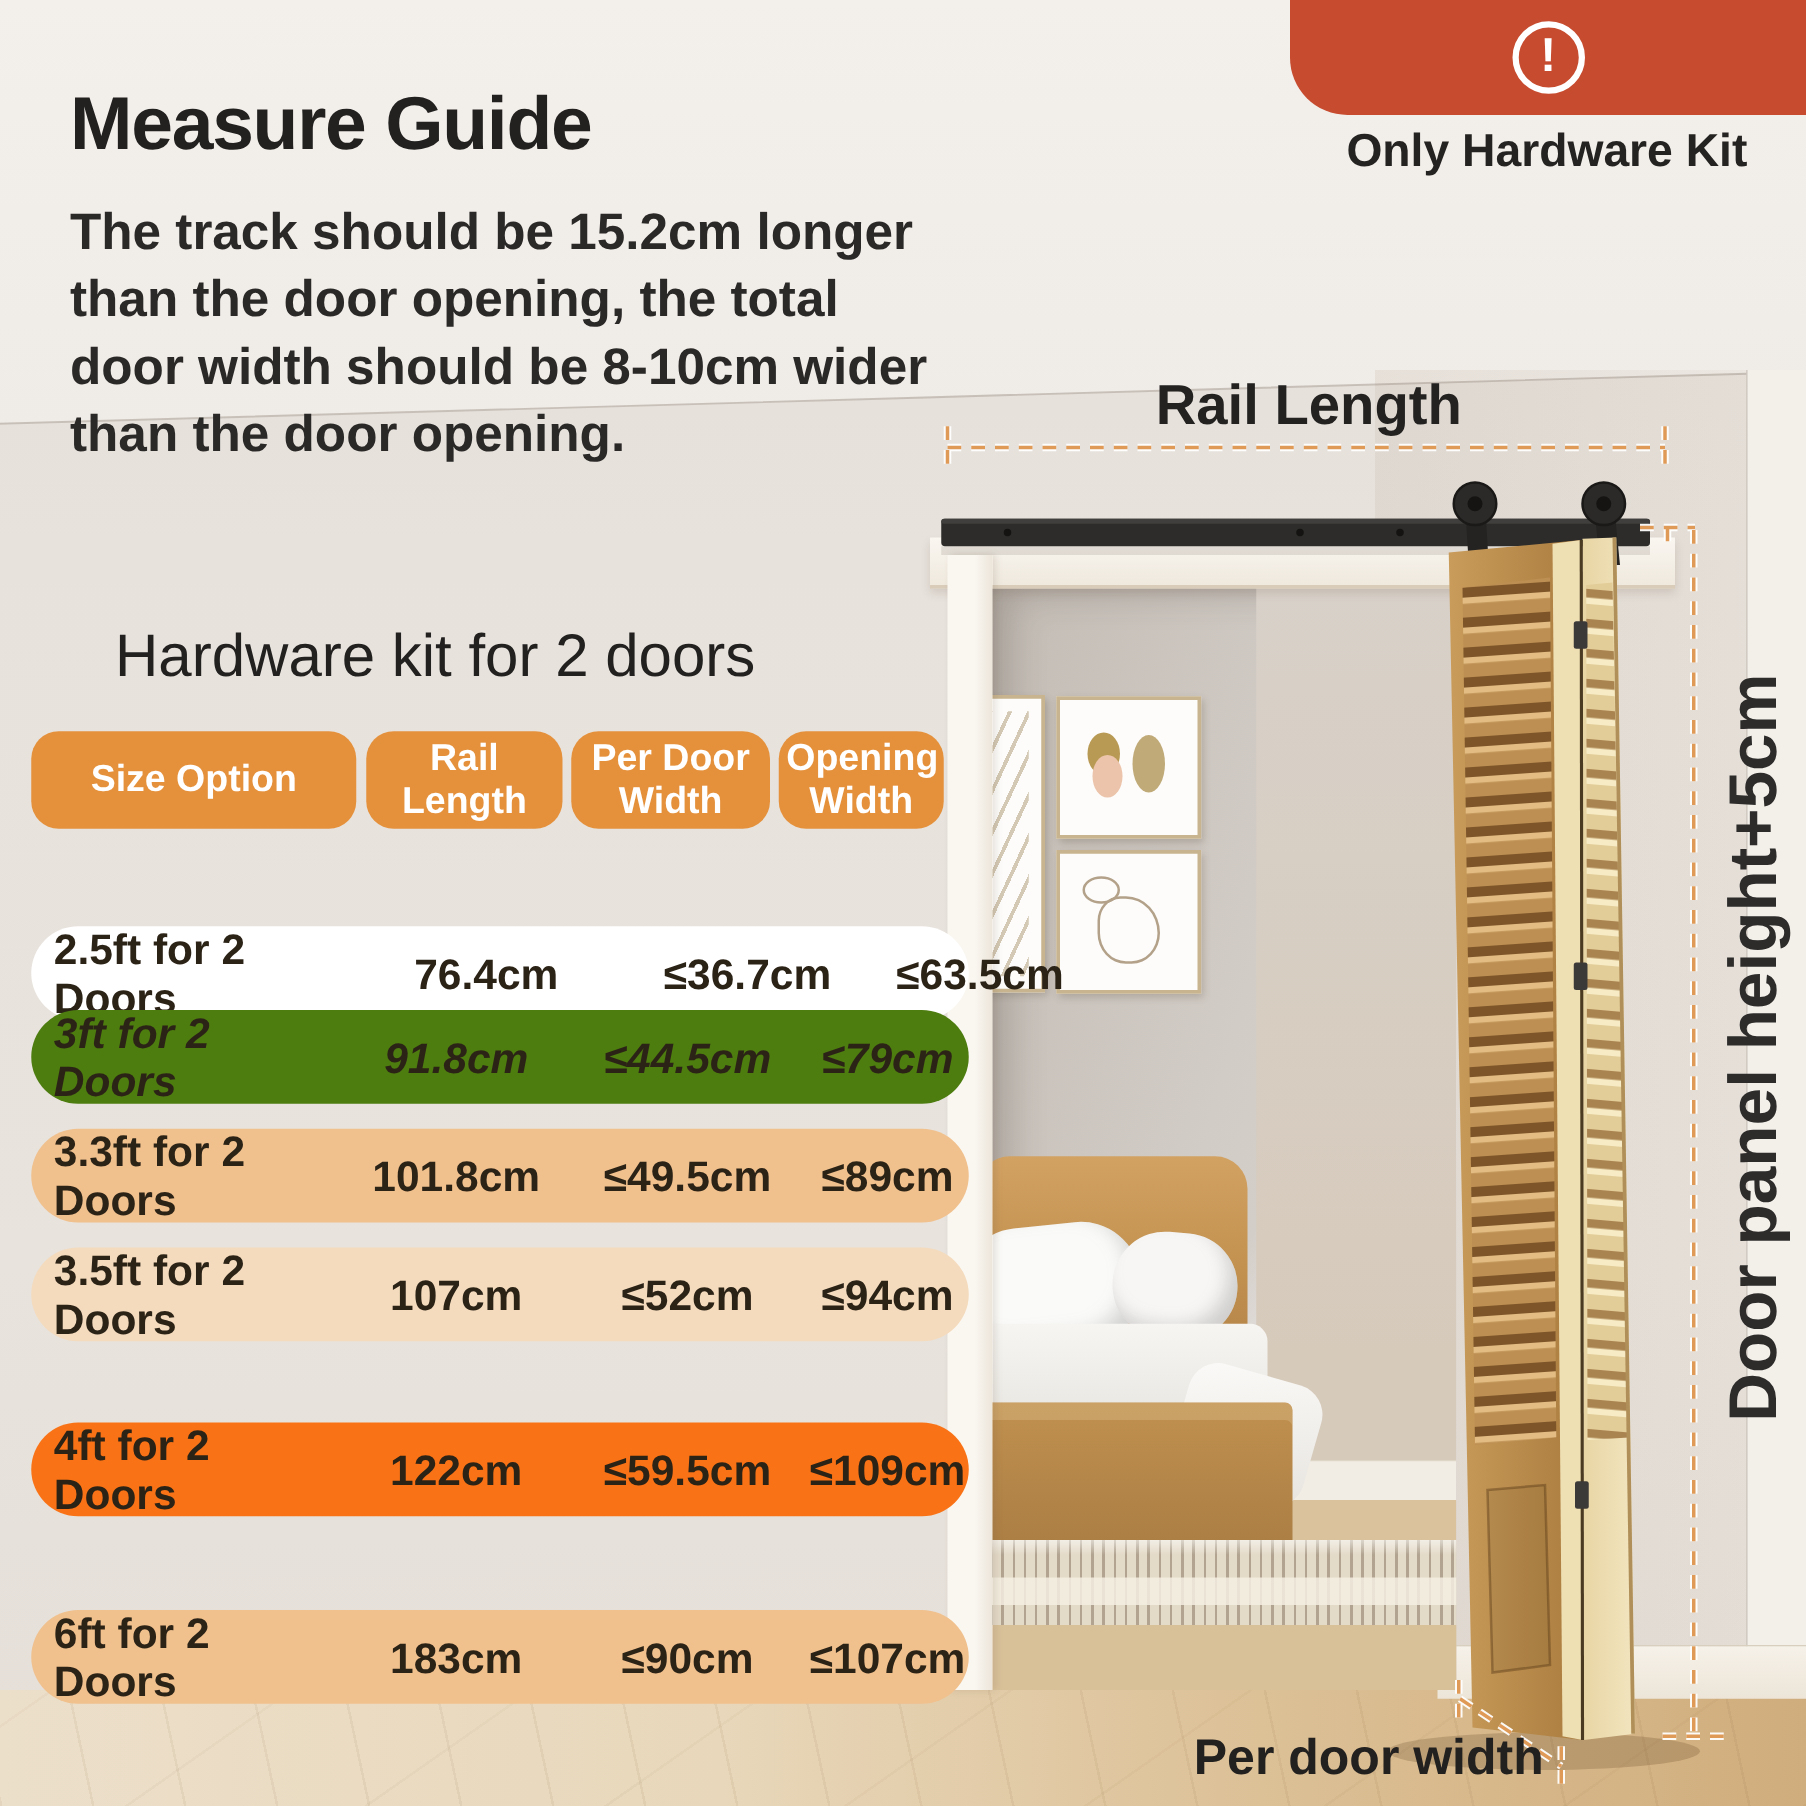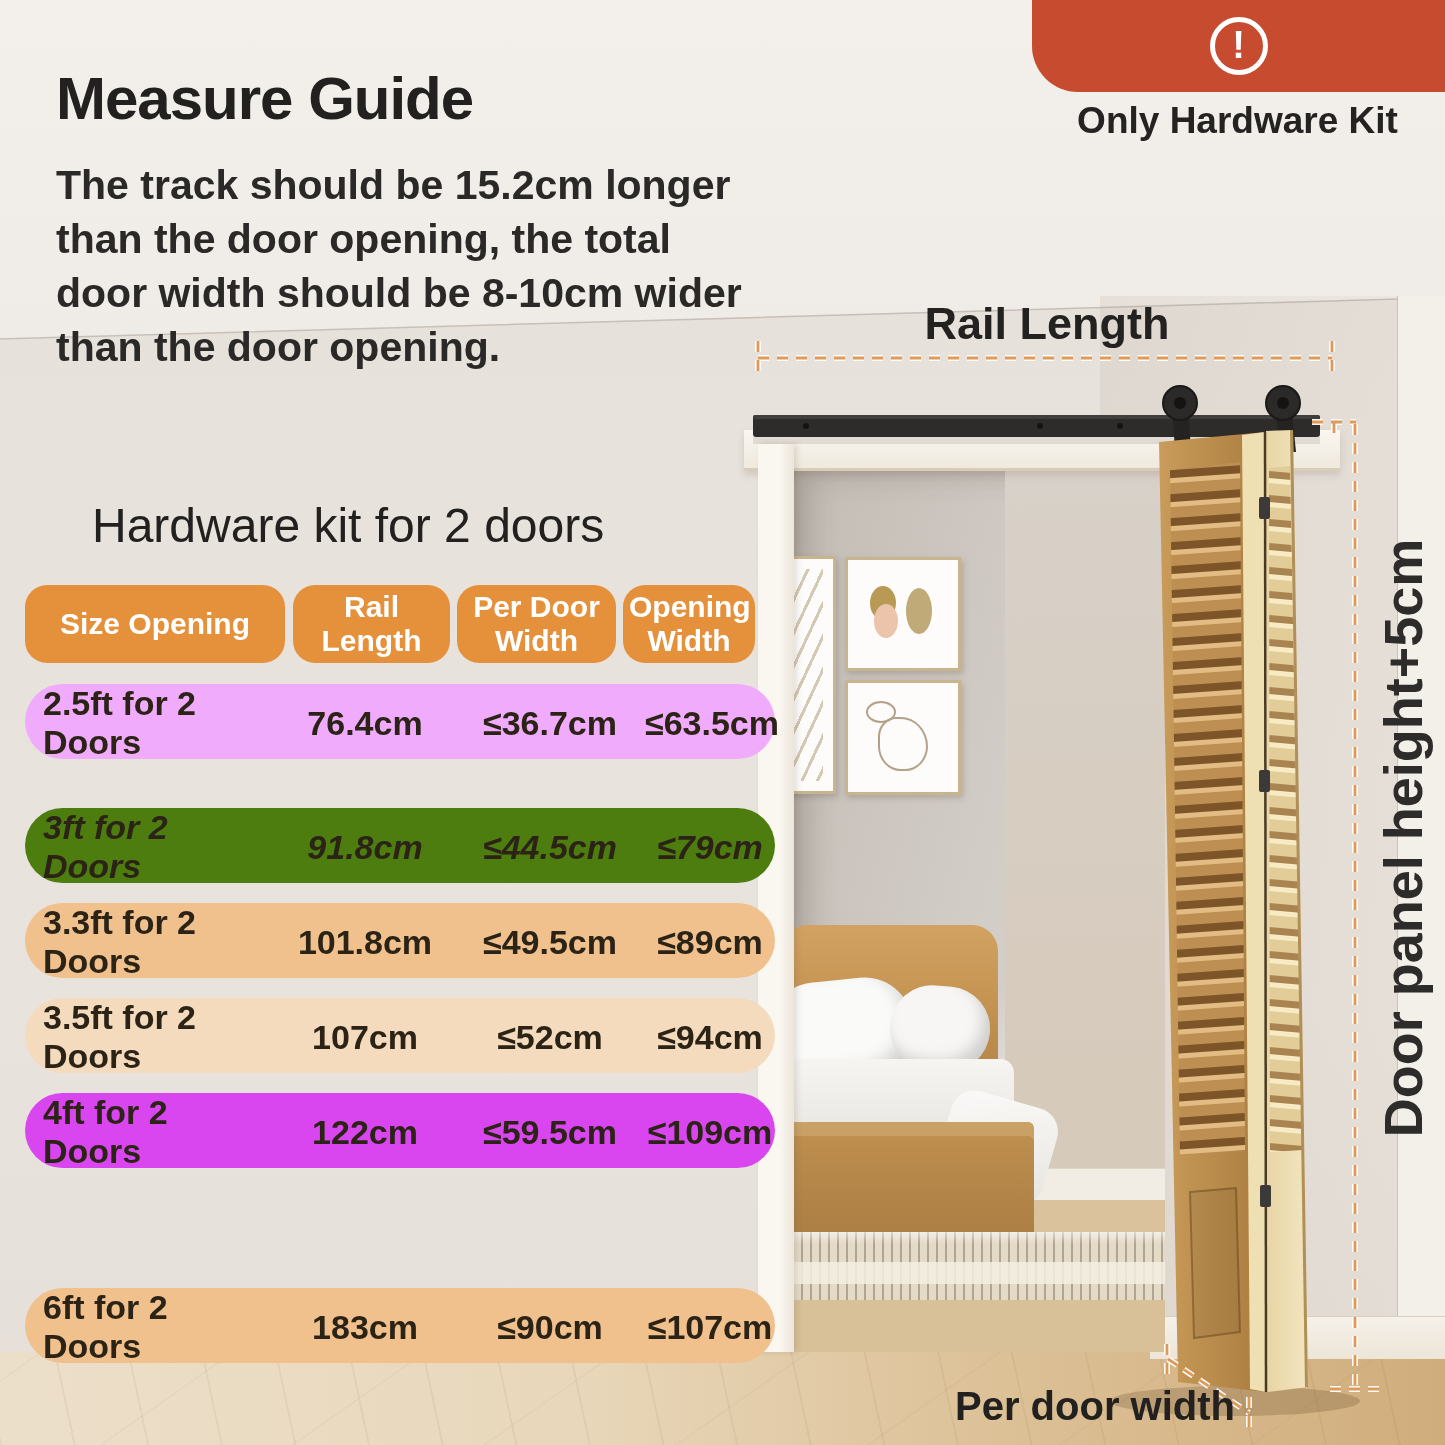--- a/index.html
+++ b/index.html
@@ -243,33 +243,33 @@
           <path d="M1249 1397 V1427"></path>
       </g>
     </g>
   </svg>
 
   <div class="abs title z20">Measure Guide</div>
   <div class="abs desc z20">The track should be 15.2cm longer than the door opening, the total door width should be  8-10cm wider than the door opening.</div>
   <div class="abs tbl-title z20">Hardware kit for 2 doors</div>
 
   <div class="pill z20" style="left:25px;width:260px;background:#e5913c;">
-      <span>Size Opening</span>
+      <span>Size Option</span>
     </div>
   <div class="pill z20" style="left:293px;width:157px;background:#e5913c;">
       <span style="width:110px;">Rail Length</span>
     </div>
   <div class="pill z20" style="left:457px;width:159px;background:#e5913c;">
       <span style="width:130px;">Per Door Width</span>
     </div>
   <div class="pill z20" style="left:623px;width:132px;background:#e5913c;">
       <span style="width:120px;">Opening Width</span>
     </div>
 
-  <div class="row z20" style="top:684px;background:#f0abfc;">
+  <div class="row z20" style="top:741px;background:#ffffff;gap:24px;">
     <span class="c0">2.5ft for 2 Doors</span>
     <span class="c">76.4cm</span>
     <span class="c">≤36.7cm</span>
     <span class="c">≤63.5cm</span>
   </div>
   <div class="row z20" style="top:808px;background:#4d7c0f;font-style:italic;">
     <span class="c0">3ft for 2 Doors</span>
     <span class="c">91.8cm</span>
     <span class="c">≤44.5cm</span>
     <span class="c">≤79cm</span>
@@ -279,21 +279,21 @@
     <span class="c">101.8cm</span>
     <span class="c">≤49.5cm</span>
     <span class="c">≤89cm</span>
   </div>
   <div class="row z20" style="top:998px;background:#f4dbbd;">
     <span class="c0">3.5ft for 2 Doors</span>
     <span class="c">107cm</span>
     <span class="c">≤52cm</span>
     <span class="c">≤94cm</span>
   </div>
-  <div class="row z20" style="top:1093px;background:#d946ef;">
+  <div class="row z20" style="top:1138px;background:#f97316;">
     <span class="c0">4ft for 2 Doors</span>
     <span class="c">122cm</span>
     <span class="c">≤59.5cm</span>
     <span class="c">≤109cm</span>
   </div>
   <div class="row z20" style="top:1288px;background:#f0c08d;">
     <span class="c0">6ft for 2 Doors</span>
     <span class="c">183cm</span>
     <span class="c">≤90cm</span>
     <span class="c">≤107cm</span>

